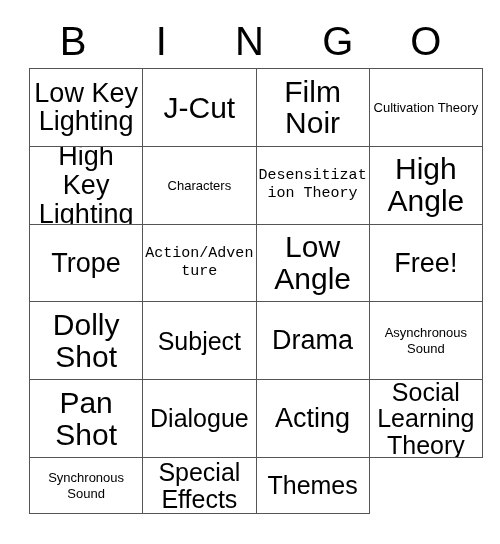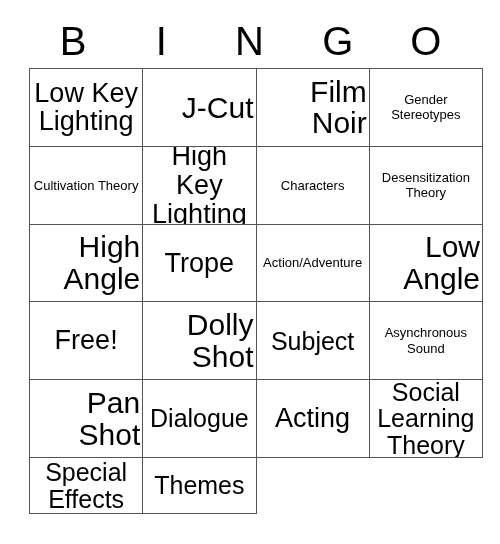--- a/index.html
+++ b/index.html
@@ -75,26 +75,26 @@
   .cell-text {
     display: block;
     width: 100%;
     line-height: 1.06;
     word-wrap: break-word;
     overflow-wrap: break-word;
     hyphens: none;
   }
 
   
-  .sz-xl .cell-text { font-size: 30px; text-align: right; }
+  .sz-xl .cell-text { font-size: 30px; }
   .sz-lg .cell-text { font-size: 27px; }
   .sz-md .cell-text { font-size: 25px; }
   .sz-sm .cell-text { font-size: 13px; line-height: 1.18; }
   .sz-xs .cell-text { font-size: 13px; line-height: 1.2; }
-  .sz-xxs .cell-text { font-size: 13px; line-height: 1.2; }
+  .sz-xxs .cell-text { font-size: 15px; line-height: 1.2; font-family: Liberation Mono, monospace; }
 </style>
 </head>
 <body>
 
 <div id="bingo-card">
 
   <div id="bingo-header">
     <div class="header-letter">B</div>
     <div class="header-letter">I</div>
     <div class="header-letter">N</div>
@@ -105,23 +105,20 @@
   <div id="bingo-grid">
 
     <div class="bingo-cell sz-lg">
         <span class="cell-text">Low Key Lighting</span>
       </div>
     <div class="bingo-cell sz-xl">
         <span class="cell-text">J-Cut</span>
       </div>
     <div class="bingo-cell sz-xl">
         <span class="cell-text">Film Noir</span>
-      </div>
-    <div class="bingo-cell sz-sm">
-        <span class="cell-text">Gender Stereotypes</span>
       </div>
     <div class="bingo-cell sz-sm">
         <span class="cell-text">Cultivation Theory</span>
       </div>
 
     <div class="bingo-cell sz-lg">
         <span class="cell-text">High Key Lighting</span>
       </div>
     <div class="bingo-cell sz-sm">
         <span class="cell-text">Characters</span>
@@ -145,36 +142,42 @@
     <div class="bingo-cell sz-lg">
         <span class="cell-text">Free!</span>
       </div>
     <div class="bingo-cell sz-xl">
         <span class="cell-text">Dolly Shot</span>
       </div>
     <div class="bingo-cell sz-md">
         <span class="cell-text">Subject</span>
       </div>
 
+    <div class="bingo-cell sz-lg">
+        <span class="cell-text">Drama</span>
+      </div>
     <div class="bingo-cell sz-xs">
         <span class="cell-text">Asynchronous Sound</span>
       </div>
     <div class="bingo-cell sz-xl">
         <span class="cell-text">Pan Shot</span>
       </div>
     <div class="bingo-cell sz-md">
         <span class="cell-text">Dialogue</span>
       </div>
     <div class="bingo-cell sz-lg">
         <span class="cell-text">Acting</span>
       </div>
 
     <div class="bingo-cell sz-md">
         <span class="cell-text">Social Learning Theory</span>
       </div>
+    <div class="bingo-cell sz-xs">
+        <span class="cell-text">Synchronous Sound</span>
+      </div>
     <div class="bingo-cell sz-md">
         <span class="cell-text">Special Effects</span>
       </div>
     <div class="bingo-cell sz-md">
         <span class="cell-text">Themes</span>
       </div>
 
   </div>
 </div>
 

